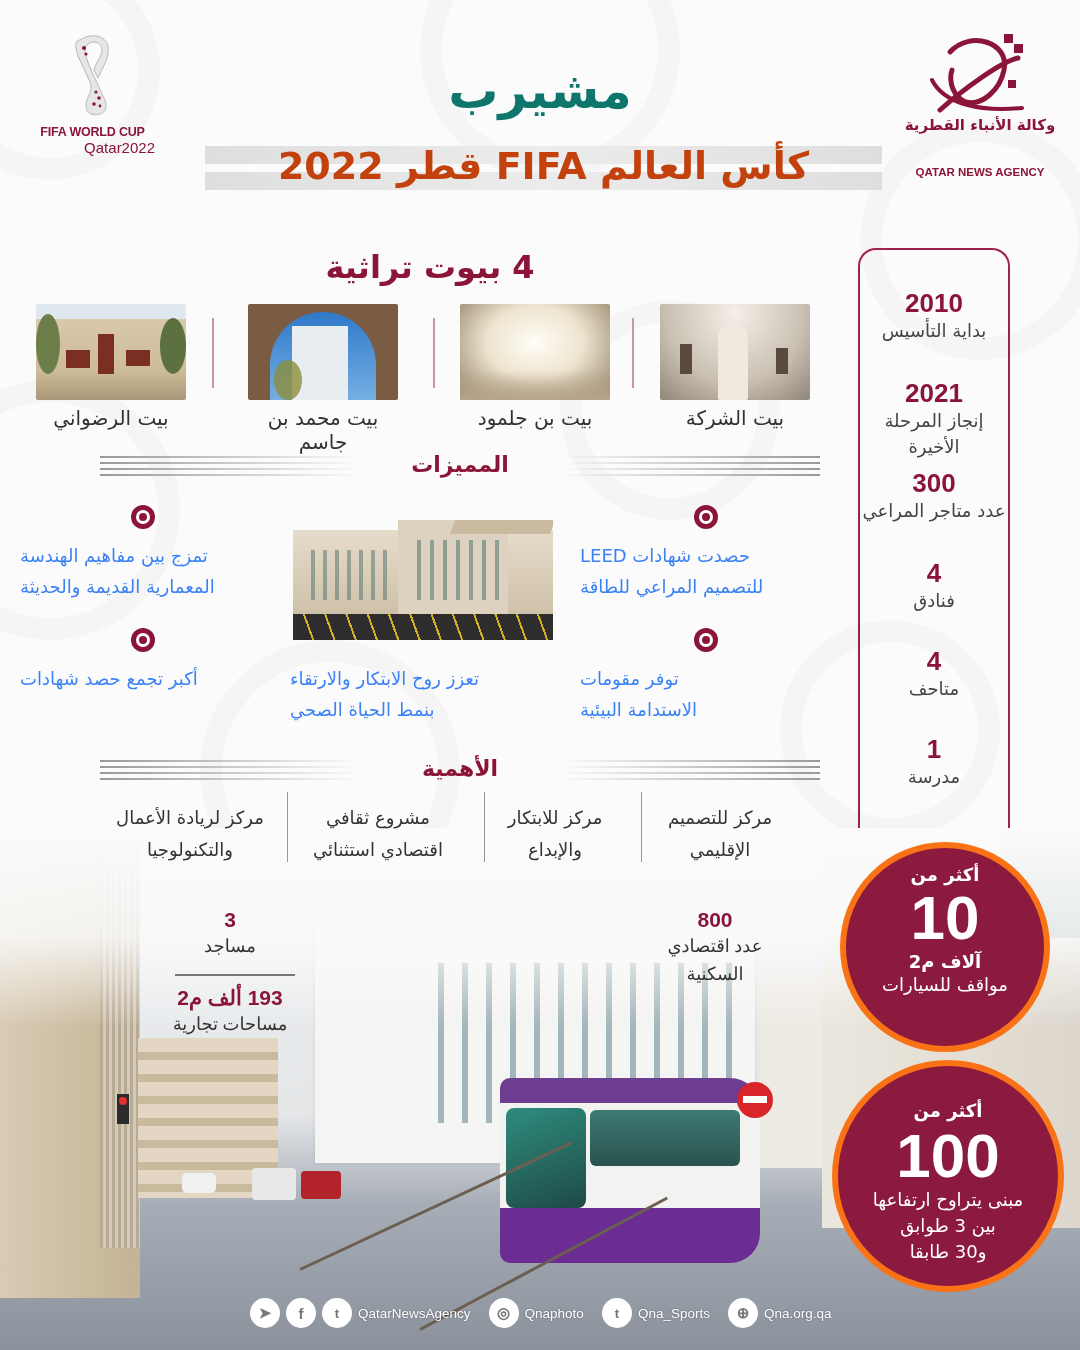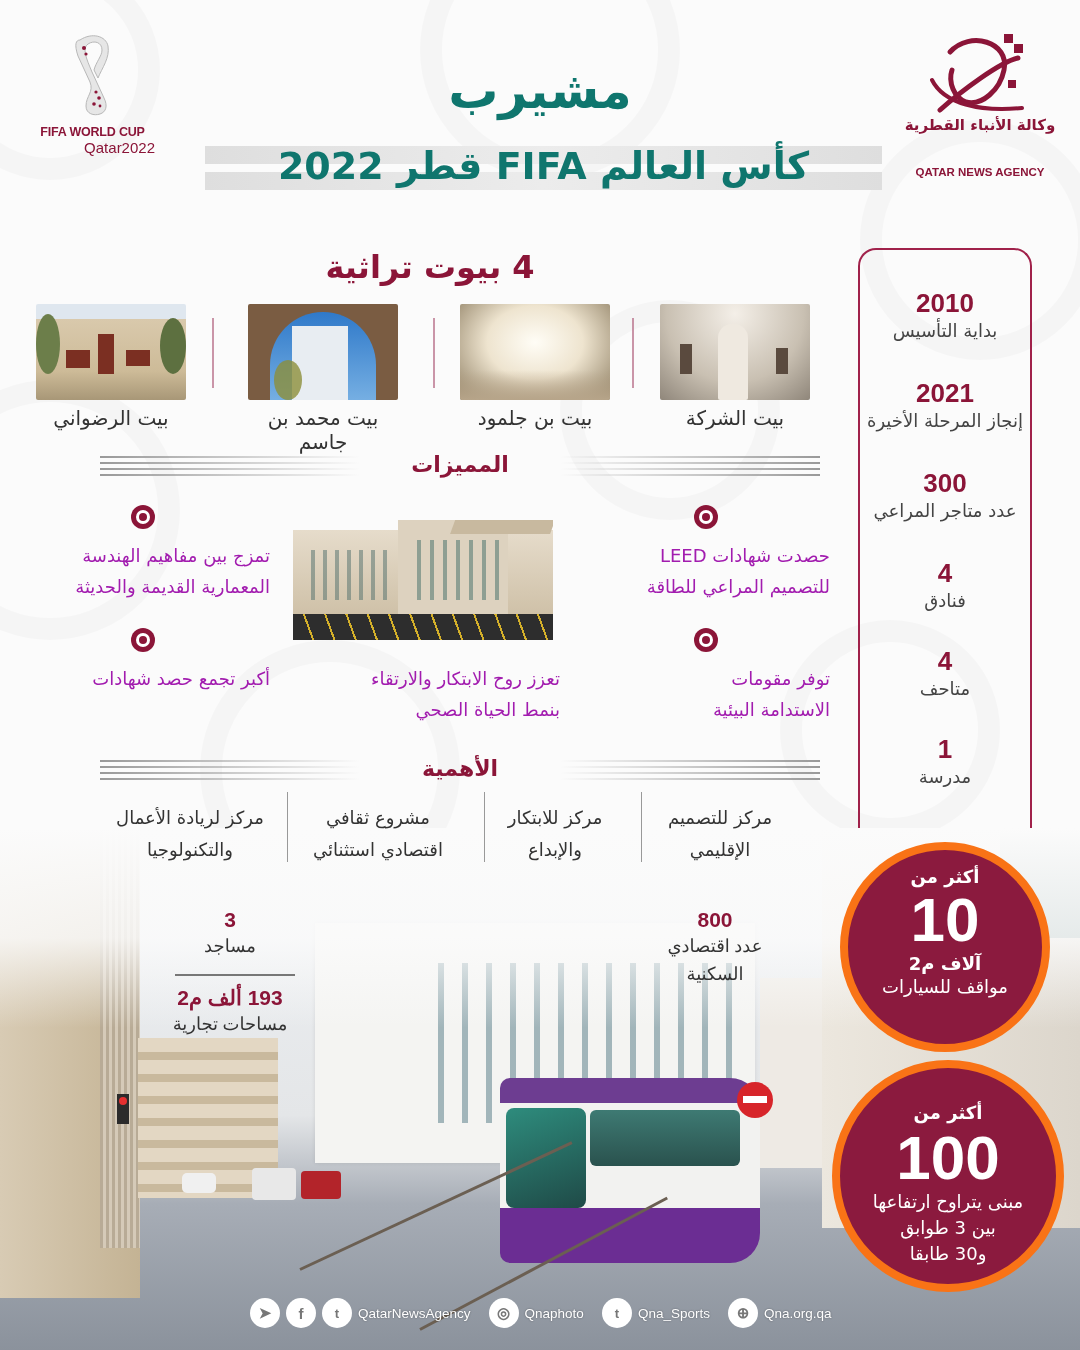--- a/index.html
+++ b/index.html
@@ -24,24 +24,24 @@
 
   .qna-logo{left:900px;top:28px;width:160px;height:130px;}
   .qna-logo .ar{position:absolute;top:88px;left:0;width:160px;text-align:center;font-size:15px;color:#8b1538;font-weight:bold;}
   .qna-logo .en{position:absolute;top:113px;left:0;width:160px;text-align:center;font-family:"Liberation Sans",sans-serif;font-weight:bold;font-size:11.5px;color:#8b1538;margin-top:25px;}
 
   
   .title-main{left:340px;top:62px;width:400px;font-size:50px;font-weight:bold;color:#0f766e;}
   .subtitle-band{left:205px;top:146px;width:677px;height:44px;}
   .subtitle-band .b1{position:absolute;left:0;top:0;width:100%;height:18px;background:linear-gradient(90deg,#dedede,#ececec 50%,#dedede);}
   .subtitle-band .b2{position:absolute;left:0;top:26px;width:100%;height:18px;background:linear-gradient(90deg,#dedede,#ececec 50%,#dedede);}
-  .subtitle-text{left:205px;top:144px;width:677px;font-size:38px;font-weight:bold;color:#0f766e;}
-
-  
-  .stats-box{left:858px;top:248px;width:174px;height:600px;border:2px solid #a0214a;border-bottom:none;border-radius:18px 18px 0 0;}
+  .subtitle-text{left:205px;top:144px;width:677px;font-size:38px;font-weight:bold;color:#c2410c;}
+
+  
+  .stats-box{left:858px;top:248px;width:152px;height:600px;border:2px solid #a0214a;border-bottom:none;border-radius:18px 18px 0 0;}
   .stat{position:absolute;left:0;width:100%;text-align:center;}
   .stat .num{font-family:"Liberation Sans",sans-serif;font-weight:bold;font-size:26px;color:#8b1538;line-height:30px;}
   .stat .lbl{font-size:18px;color:#444;line-height:26px;}
 
   
   .sec-houses{left:300px;top:248px;width:260px;font-size:32px;font-weight:bold;color:#8b1538;}
   .house{position:absolute;top:304px;width:150px;}
   .house .img{width:150px;height:96px;border-radius:2px;overflow:hidden;position:relative;}
   .house .name{margin-top:6px;font-size:20px;color:#333;text-align:center;}
   .vsep{position:absolute;width:2px;background:#b56a84;opacity:.7;}
@@ -51,38 +51,38 @@
   .sec-head .lines{position:absolute;top:4px;height:22px;width:260px;}
   .sec-head .lines i{display:block;height:2px;margin-bottom:4px;}
   .sec-head .lines.l i{background:linear-gradient(90deg,#999,rgba(170,170,170,0));}
   .sec-head .lines.r i{background:linear-gradient(270deg,#999,rgba(170,170,170,0));}
   .sec-head .label{position:absolute;left:0;width:100%;text-align:center;font-size:22px;font-weight:bold;color:#8b1538;}
 
   
   .target{position:absolute;width:24px;height:24px;border-radius:50%;background:#8b1538;}
   .target::before{content:"";position:absolute;left:5px;top:5px;width:14px;height:14px;border-radius:50%;background:#fff;}
   .target::after{content:"";position:absolute;left:8px;top:8px;width:8px;height:8px;border-radius:50%;background:#8b1538;}
-  .feat-text{position:absolute;font-size:18px;color:#a21caf;text-align:right;line-height:31px;direction:rtl;}
+  .feat-text{position:absolute;font-size:18px;color:#3b82f6;text-align:left;line-height:31px;direction:rtl;}
 
   .feat-photo{left:293px;top:520px;width:260px;height:120px;overflow:hidden;}
 
   
   .imp-col{position:absolute;top:802px;font-size:18px;color:#333;text-align:center;line-height:32px;direction:rtl;}
   .imp-sep{position:absolute;top:792px;width:1px;height:70px;background:#999;}
 
   
   .bottom-photo{left:0;top:828px;width:1080px;height:522px;overflow:hidden;}
   .fade-top{position:absolute;left:0;top:0;width:100%;height:200px;background:linear-gradient(180deg,#fbfbfb 0%,rgba(251,251,251,0.85) 55%,rgba(251,251,251,0) 100%);}
 
   .facts{position:absolute;text-align:center;direction:rtl;}
   .facts .num{font-family:"Liberation Sans",sans-serif;font-weight:bold;font-size:21px;color:#8b1538;}
   .facts .lbl{font-size:18px;color:#333;line-height:28px;font-family:Liberation Serif, serif;}
 
   
-  .circle{position:absolute;border-radius:50%;background:#8b1a3e;border:8px solid #f97316;color:#fff;text-align:center;direction:rtl;}
+  .circle{position:absolute;border-radius:50%;background:#8b1a3e;border:6px solid #f97316;color:#fff;text-align:center;direction:rtl;}
   .circle .pre{font-size:18px;font-weight:bold;}
   .circle .big{font-family:"Liberation Sans",sans-serif;font-weight:bold;line-height:1;}
   .circle .sub{font-size:18px;line-height:26px;}
 
   
   .social{left:250px;top:1296px;height:34px;display:flex;align-items:center;gap:6px;}
   .sicon{width:30px;height:30px;border-radius:50%;background:#fff;display:flex;align-items:center;justify-content:center;color:#777;font-family:"Liberation Sans",sans-serif;font-weight:bold;font-size:15px;}
   .stext{font-family:"Liberation Sans",sans-serif;font-size:13.5px;color:#fff;margin-right:12px;text-shadow:0 0 2px rgba(0,0,0,.4);}
 </style>
 </head>

